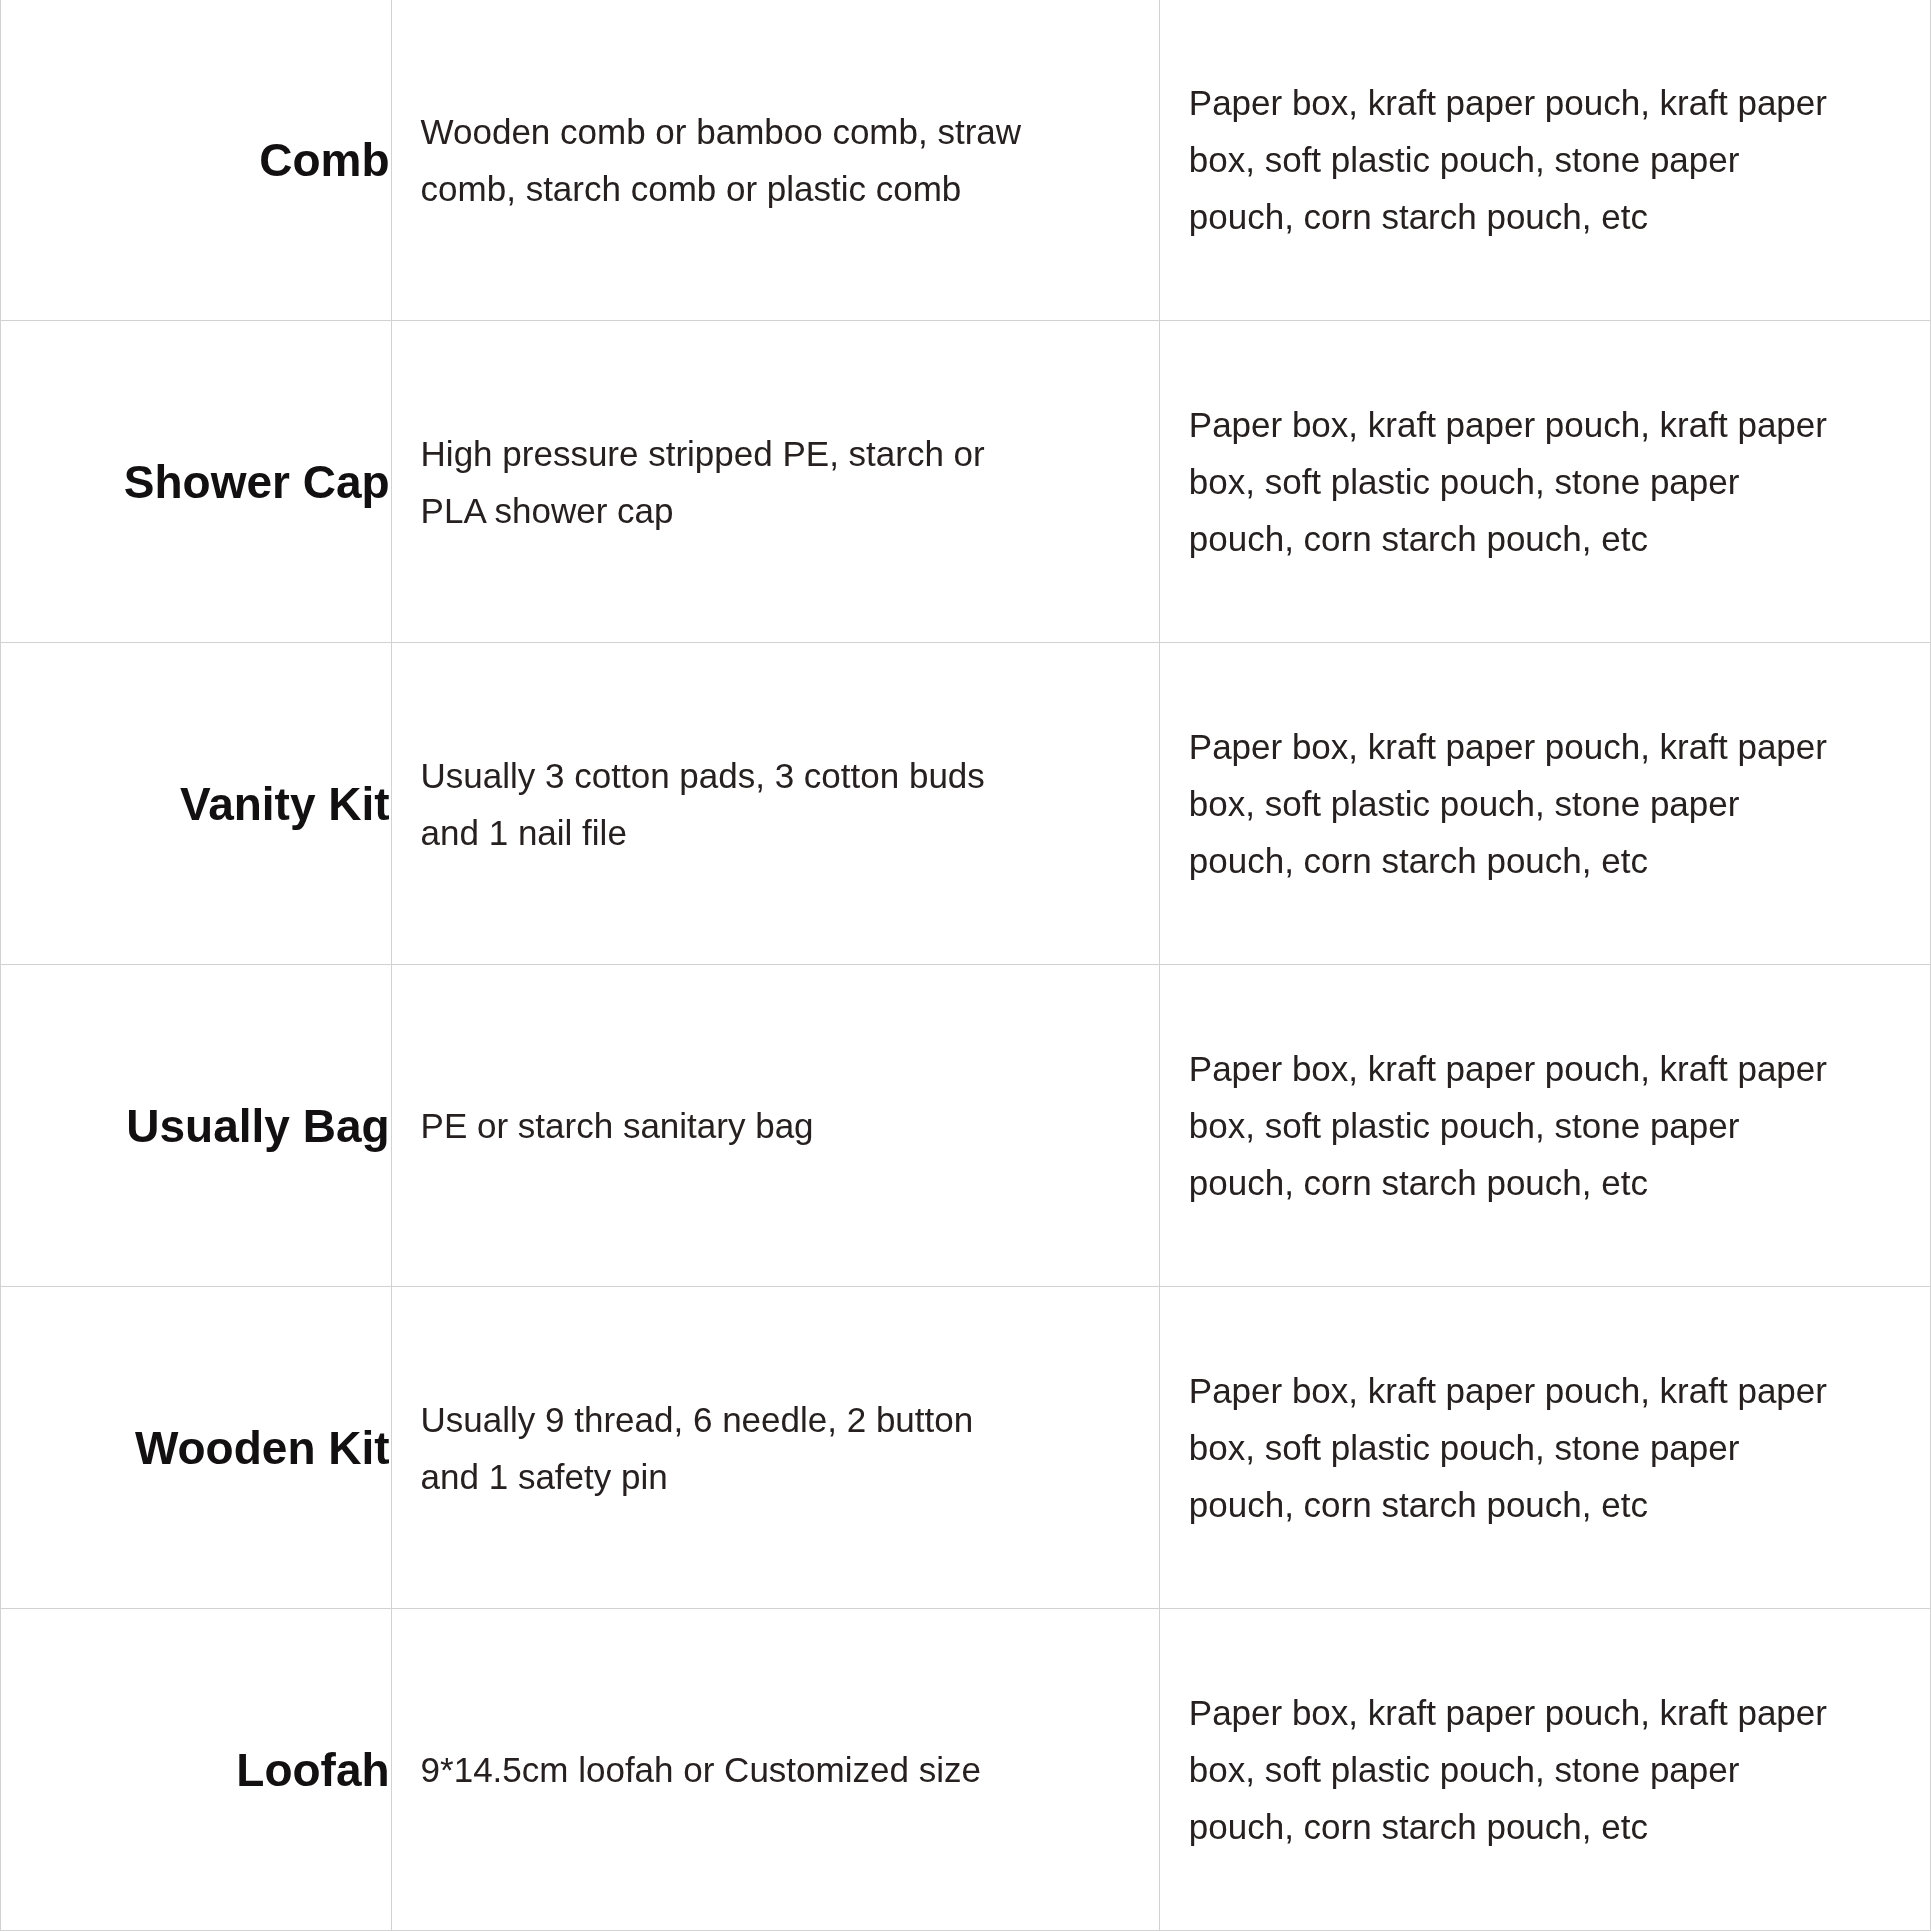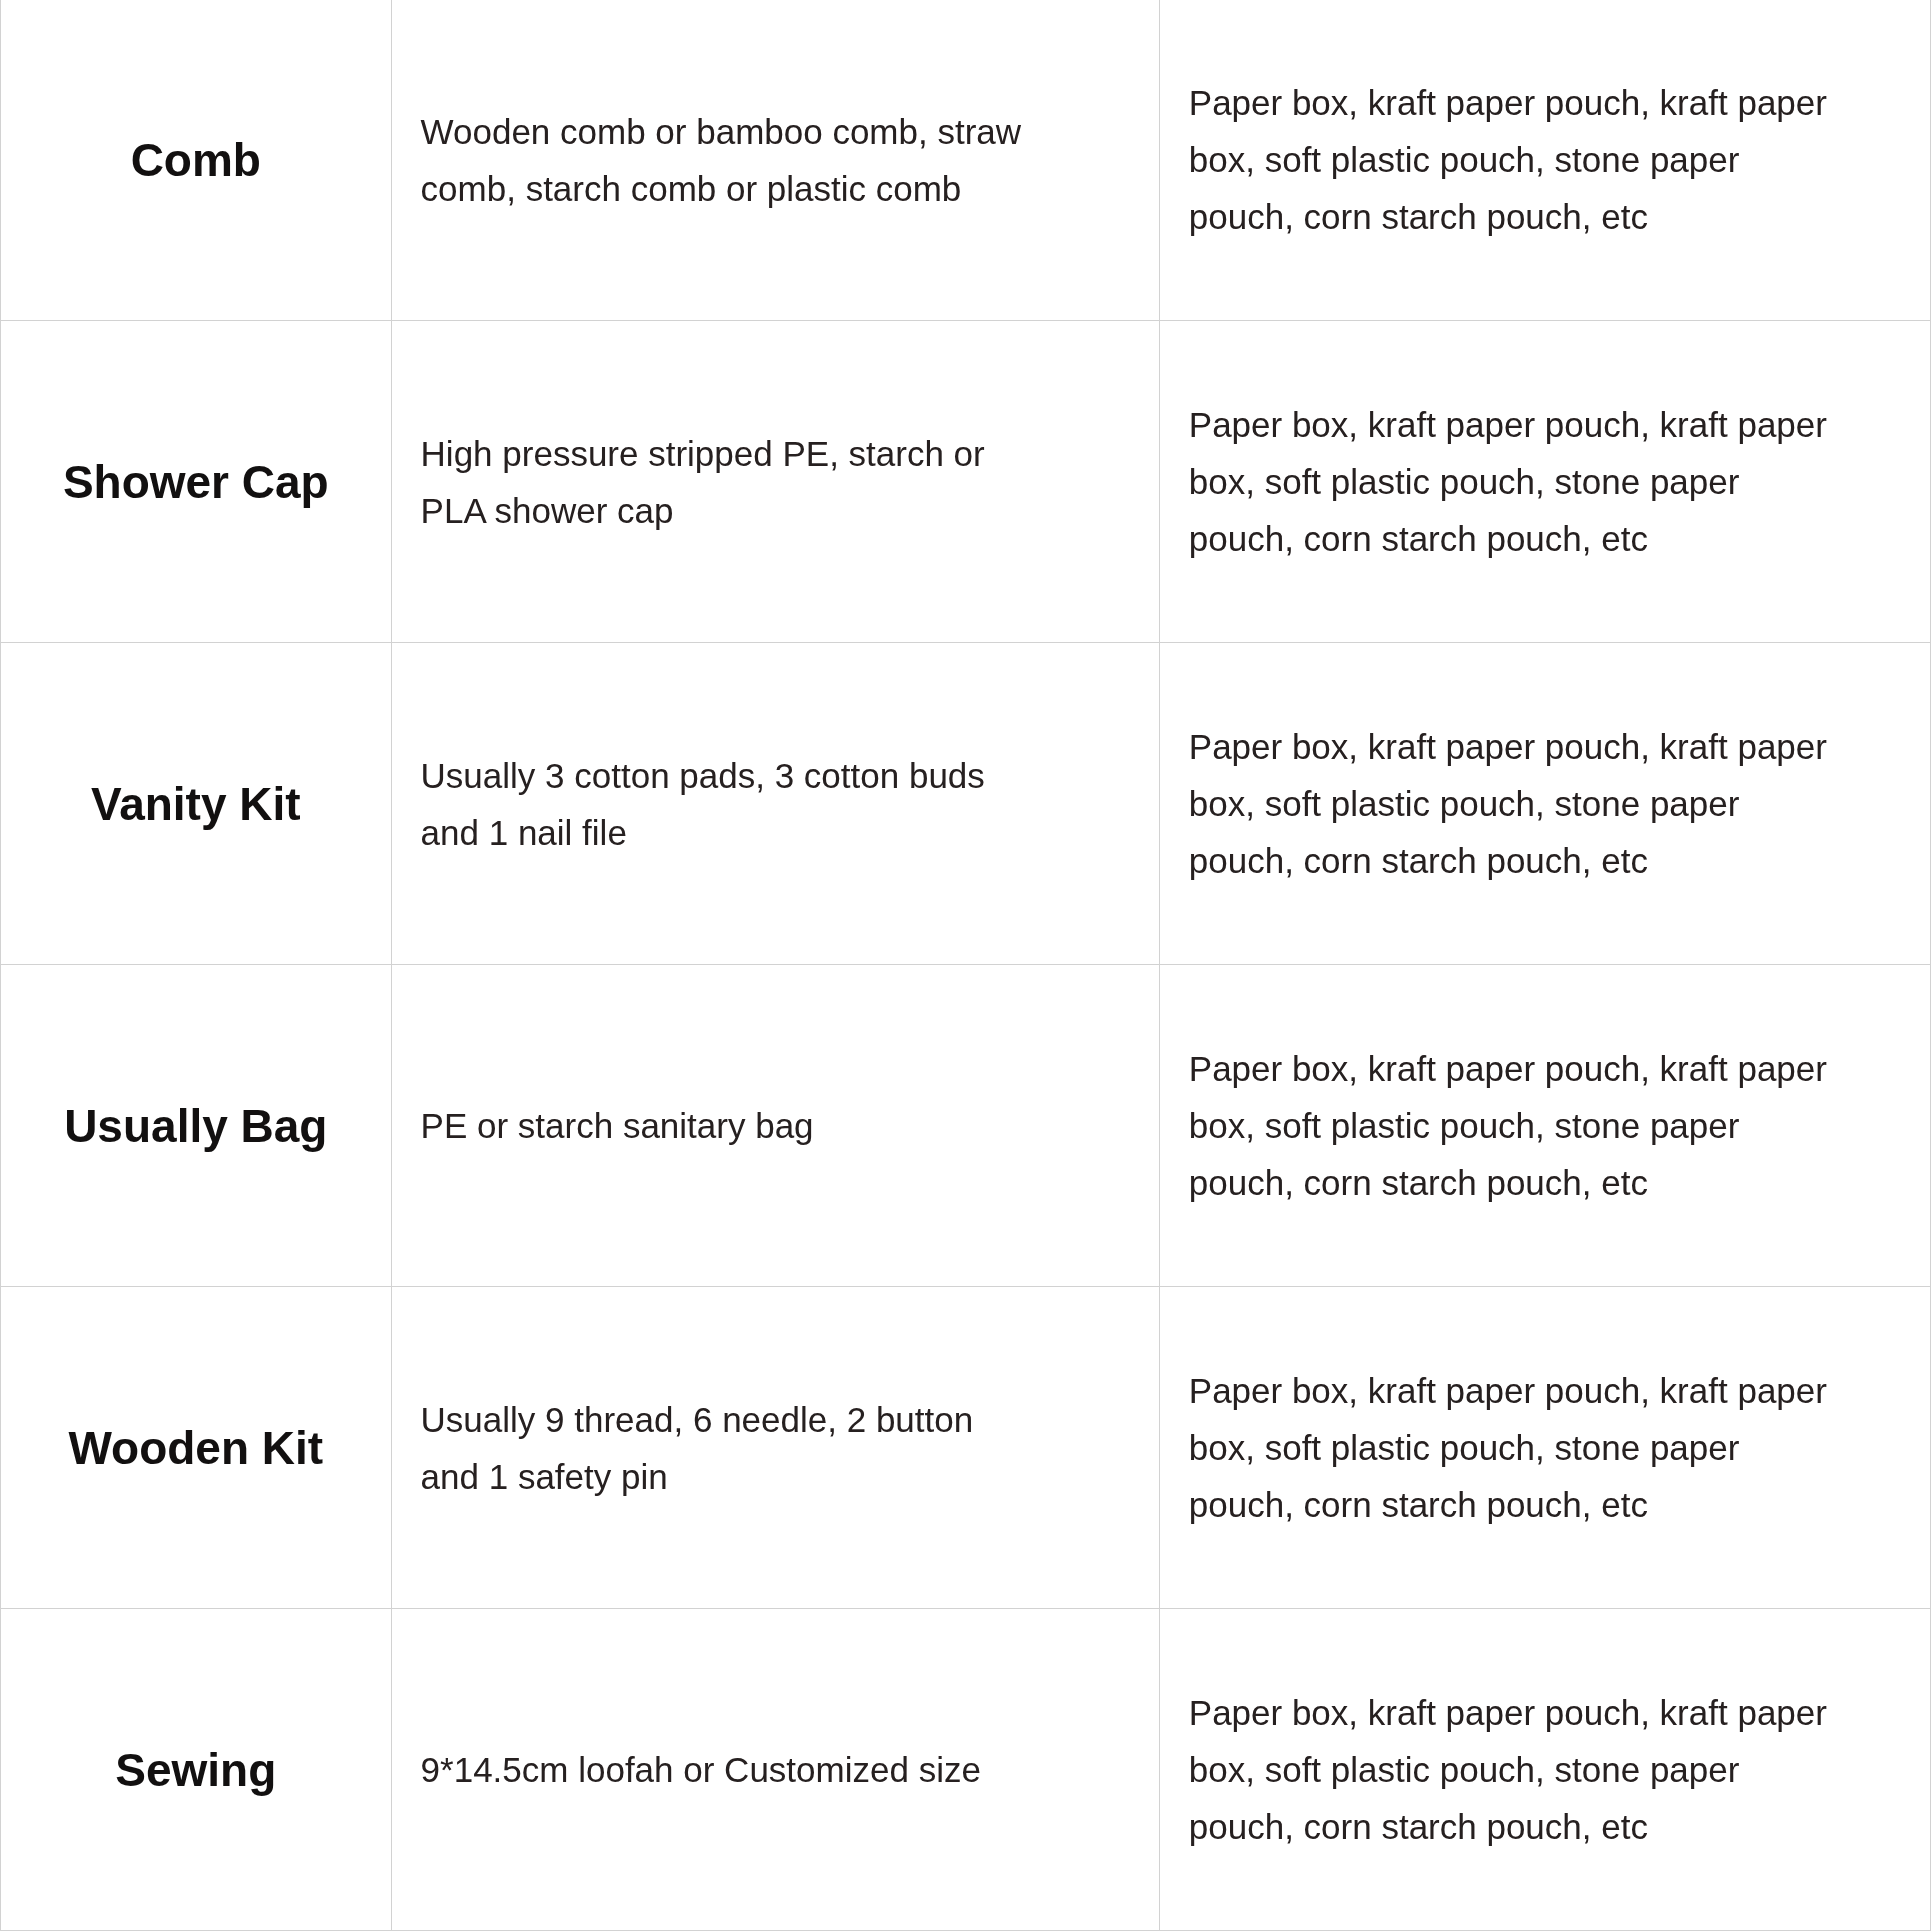--- a/index.html
+++ b/index.html
@@ -28,21 +28,21 @@
   }
   table.spec-table td {
     border: 1.9px solid #d2d2d2;
     vertical-align: middle;
     background: #ffffff;
   }
   col.c1 { width: 390px; }
   col.c2 { width: 767px; }
   col.c3 { width: 770px; }
   td.cell-name {
-    text-align: center;
+    text-align: right;
     font-weight: 700;
     font-size: 46px;
     color: #121010;
     letter-spacing: 0px;
   }
   td.cell-desc, td.cell-pack {
     font-size: 35px;
     line-height: 57px;
     color: #262020;
     padding: 0 25px 0 29px;
@@ -94,21 +94,21 @@
       </tr>
       <tr>
         <td class="cell-name">Wooden Kit</td>
         <td class="cell-desc">Usually 9 thread, 6 needle, 2 button
 and 1 safety pin</td>
         <td class="cell-pack">Paper box, kraft paper pouch, kraft paper
 box, soft plastic pouch, stone paper
 pouch, corn starch pouch, etc</td>
       </tr>
       <tr>
-        <td class="cell-name">Sewing</td>
+        <td class="cell-name">Loofah</td>
         <td class="cell-desc">9*14.5cm loofah or Customized size</td>
         <td class="cell-pack">Paper box, kraft paper pouch, kraft paper
 box, soft plastic pouch, stone paper
 pouch, corn starch pouch, etc</td>
       </tr>
     </tbody>
   </table>
 </div>
 
 

